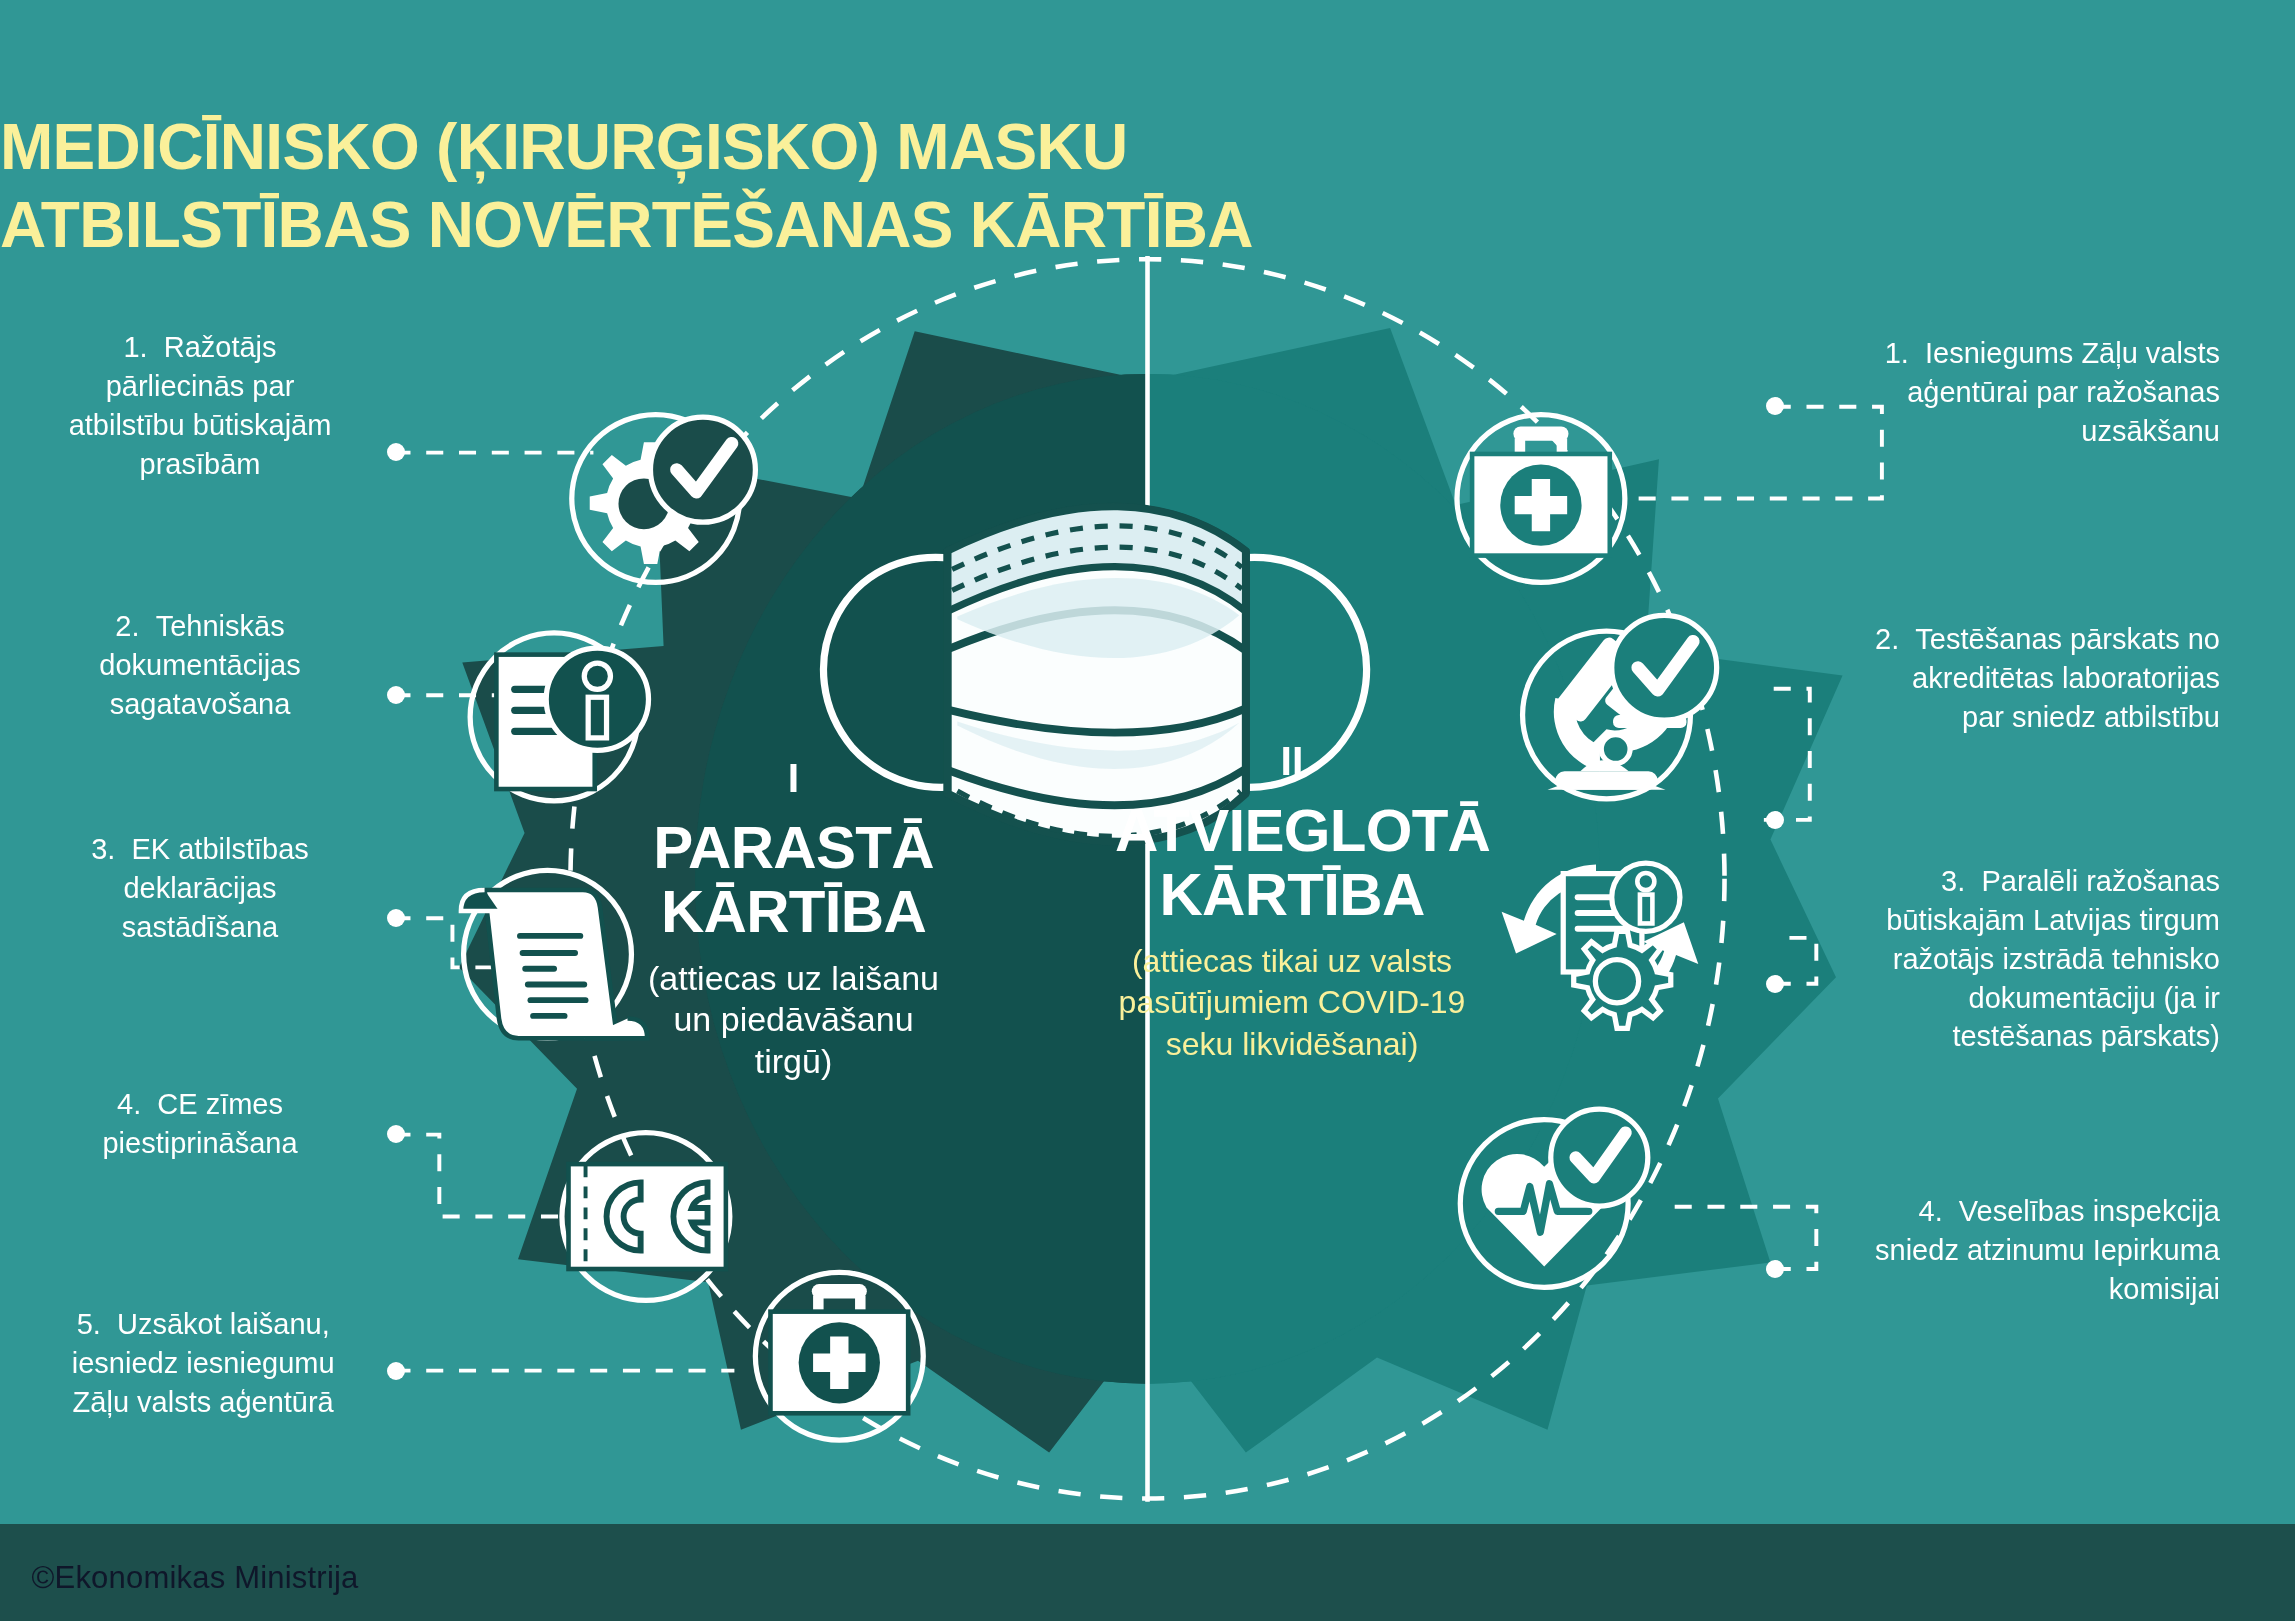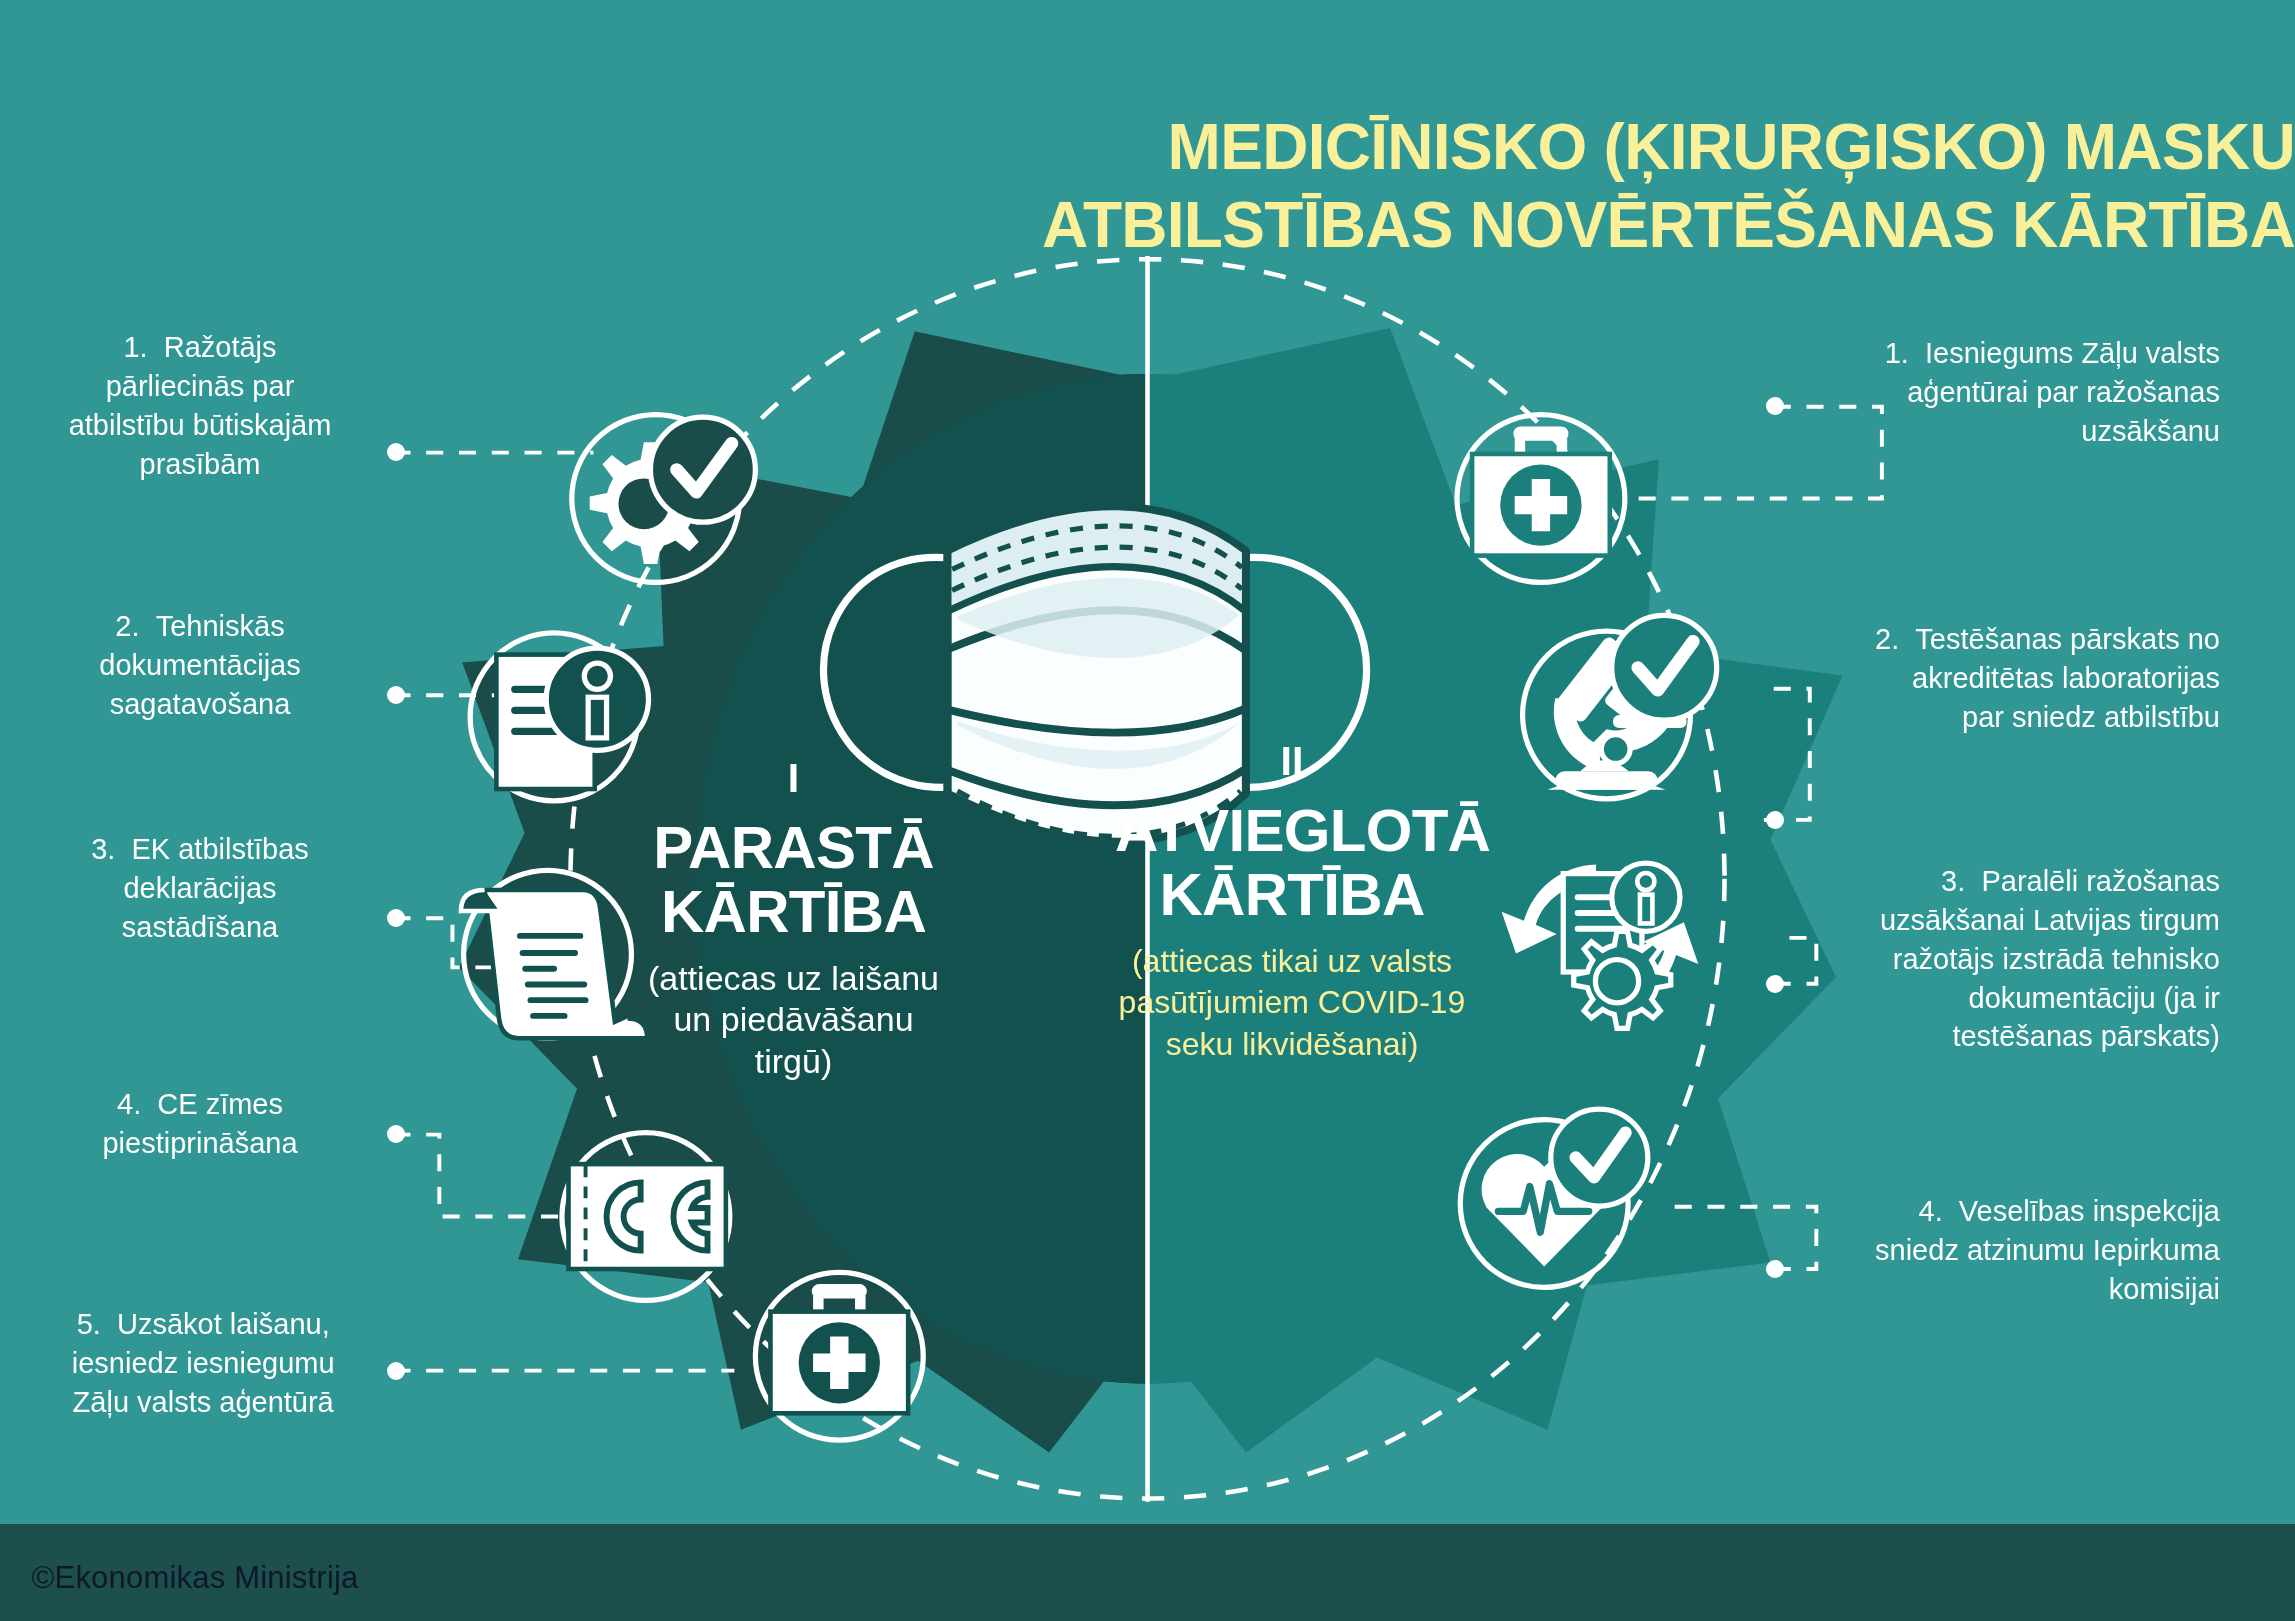--- a/index.html
+++ b/index.html
@@ -8,21 +8,21 @@
     background:#309795;
     font-family:"Liberation Sans", sans-serif;
     overflow:hidden;
     position:relative;
   }
   #stage{position:absolute;inset:0;}
 
   
   .title{
     position:absolute;left:0;right:0;top:108px;
-    text-align:right;
+    text-align:left;
     color:#FAF09A;
     font-weight:bold;
     font-size:64px;
     line-height:1.22;
     letter-spacing:-0.7px;
     font-family:"Liberation Sans", sans-serif;
   }
   .title span{display:block;}
 
   
@@ -329,21 +329,21 @@
 
   <div class="side-item side-right" style="top:620px">
     <div><span>2.</span>&nbsp;&nbsp;<span>Testēšanas pārskats no</span></div>
     <div>akreditētas laboratorijas</div>
     <div>par sniedz atbilstību</div>
   </div>
   <div class="dot" style="left:1766px;top:811px"></div>
 
   <div class="side-item side-right" style="top:862px">
     <div><span>3.</span>&nbsp;&nbsp;<span>Paralēli ražošanas</span></div>
-    <div>uzsākšanai Latvijas tirgum</div>
+    <div>būtiskajām Latvijas tirgum</div>
     <div>ražotājs izstrādā tehnisko</div>
     <div>dokumentāciju (ja ir</div>
     <div>testēšanas pārskats)</div>
   </div>
   <div class="dot" style="left:1766px;top:975px"></div>
 
   <div class="side-item side-right" style="top:1192px">
     <div><span>4.</span>&nbsp;&nbsp;<span>Veselības inspekcija</span></div>
     <div>sniedz atzinumu Iepirkuma</div>
     <div>komisijai</div>

